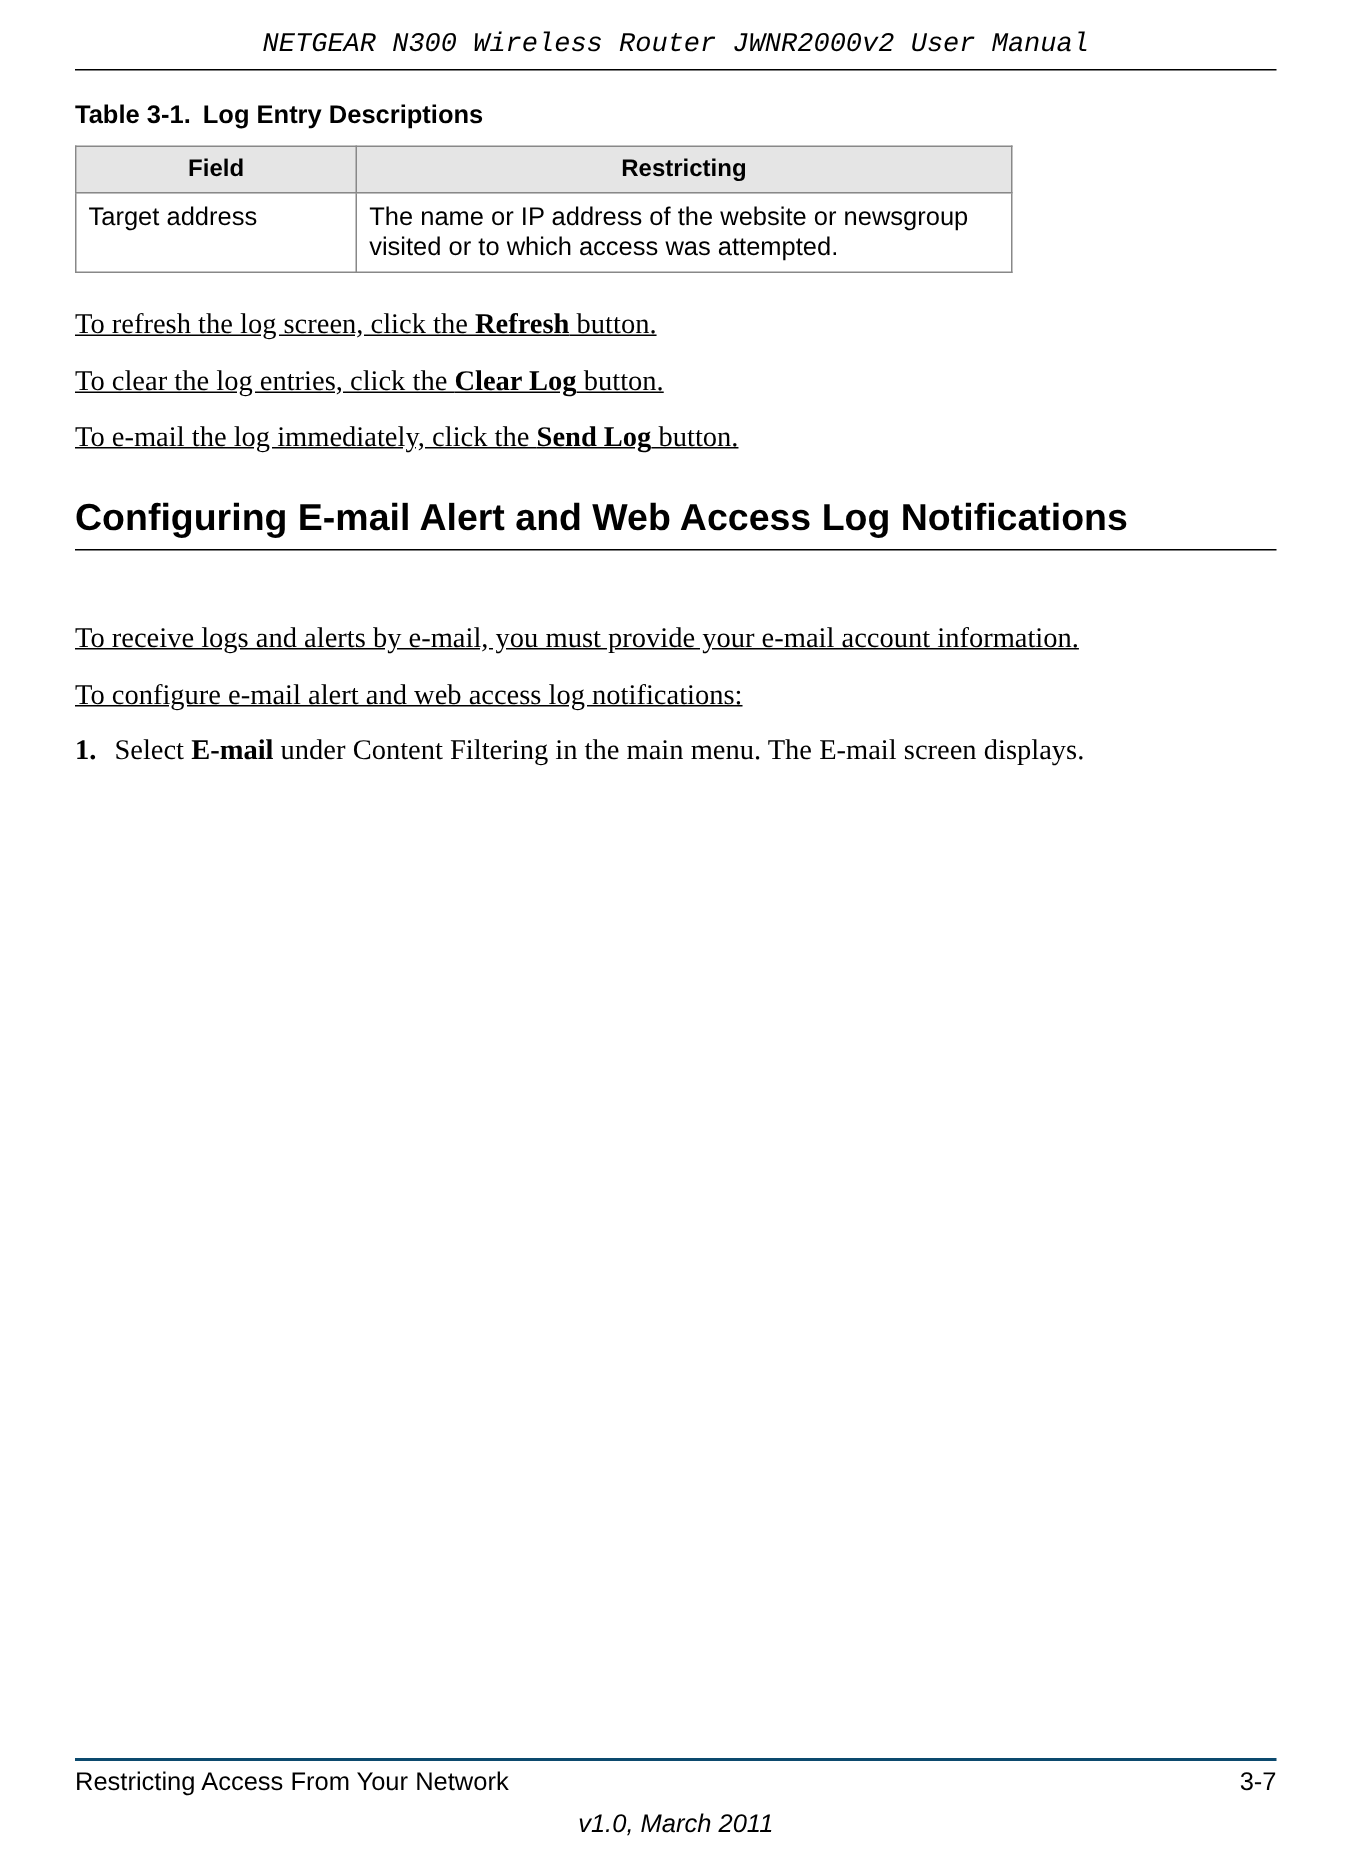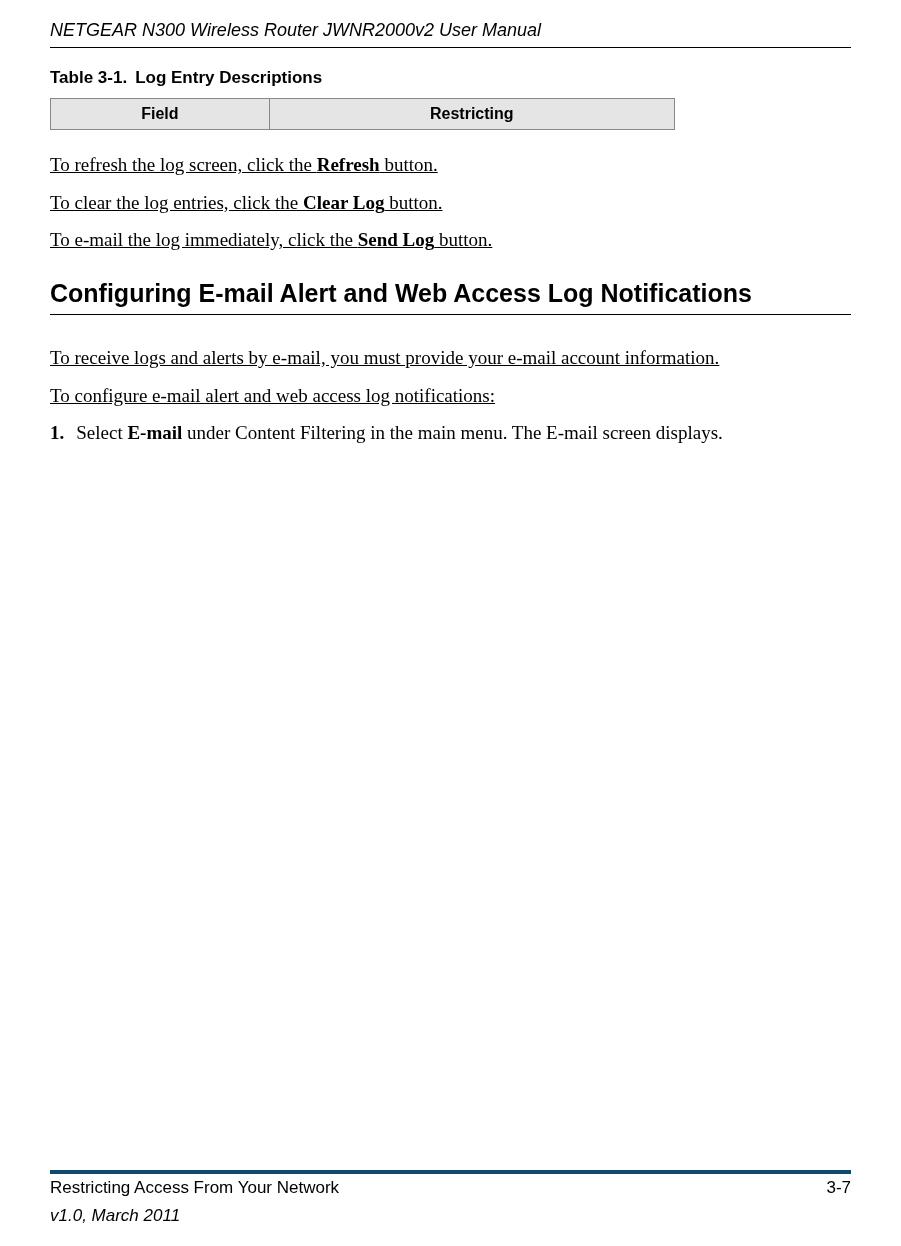--- a/index.html
+++ b/index.html
@@ -11,24 +11,24 @@
       width: 901px;
       height: 1246px;
       background: #fff;
       font-family: "Times New Roman", Times, serif;
       font-size: 18px;
       color: #000;
       position: relative;
       padding: 20px 50px 0 50px;
     }
     .doc-header {
-      font-family: Liberation Sans, sans-serif;
+      font-family: Liberation Mono, monospace;
       font-style: italic;
       font-size: 18px;
-      text-align: left;
+      text-align: center;
       border-bottom: 1px solid #000;
       padding-bottom: 6px;
       margin-bottom: 20px;
     }
     .table-caption {
       font-family: Arial, Helvetica, sans-serif;
       font-weight: bold;
       font-size: 17px;
       margin-bottom: 10px;
     }
@@ -67,21 +67,21 @@
     p.body .bold {
       font-weight: bold;
     }
     h2.section-heading {
       font-family: Arial, Helvetica, sans-serif;
       font-weight: bold;
       font-size: 25px;
       margin-top: 26px;
       padding-bottom: 6px;
       border-bottom: 1.5px solid #000;
-      margin-bottom: 30px;
+      margin-bottom: 46px;
     }
     ol.steps {
       list-style: none;
       padding-left: 0;
       font-size: 19px;
     }
     ol.steps li {
       padding-left: 28px;
       text-indent: -28px;
       line-height: 1.35;
@@ -93,29 +93,29 @@
     ol.steps li .bold {
       font-weight: bold;
     }
     .footer {
       position: absolute;
       bottom: 20px;
       left: 50px;
       right: 50px;
     }
     .footer-line {
-      border-top: 4px solid #0c4a6e;
+      border-top: 2px solid #0c4a6e;
       padding-top: 4px;
       display: flex;
       justify-content: space-between;
       font-family: Arial, Helvetica, sans-serif;
       font-size: 17px;
     }
     .footer-version {
-      text-align: left;
+      text-align: center;
       font-family: Arial, Helvetica, sans-serif;
       font-style: italic;
       font-size: 17px;
       margin-top: 8px;
     }
   </style>
 </head>
 <body>
 
 <div class="doc-header">NETGEAR N300 Wireless Router JWNR2000v2 User Manual</div>
@@ -125,20 +125,24 @@
 </div>
 
 <table class="log-table">
   <thead>
     <tr>
       <th>Field</th>
       <th>Restricting</th>
     </tr>
   </thead>
   <tbody>
+    <tr>
+      <td class="field">Target address</td>
+      <td>The name or IP address of the website or newsgroup visited or to which access was attempted.</td>
+    </tr>
   </tbody>
 </table>
 
 <p class="body">
   <span>To refresh the log screen, click the </span><span class="bold">Refresh</span><span> button.</span>
 </p>
 
 <p class="body">
   <span>To clear the log entries, click the </span><span class="bold">Clear Log</span><span> button.</span>
 </p>

